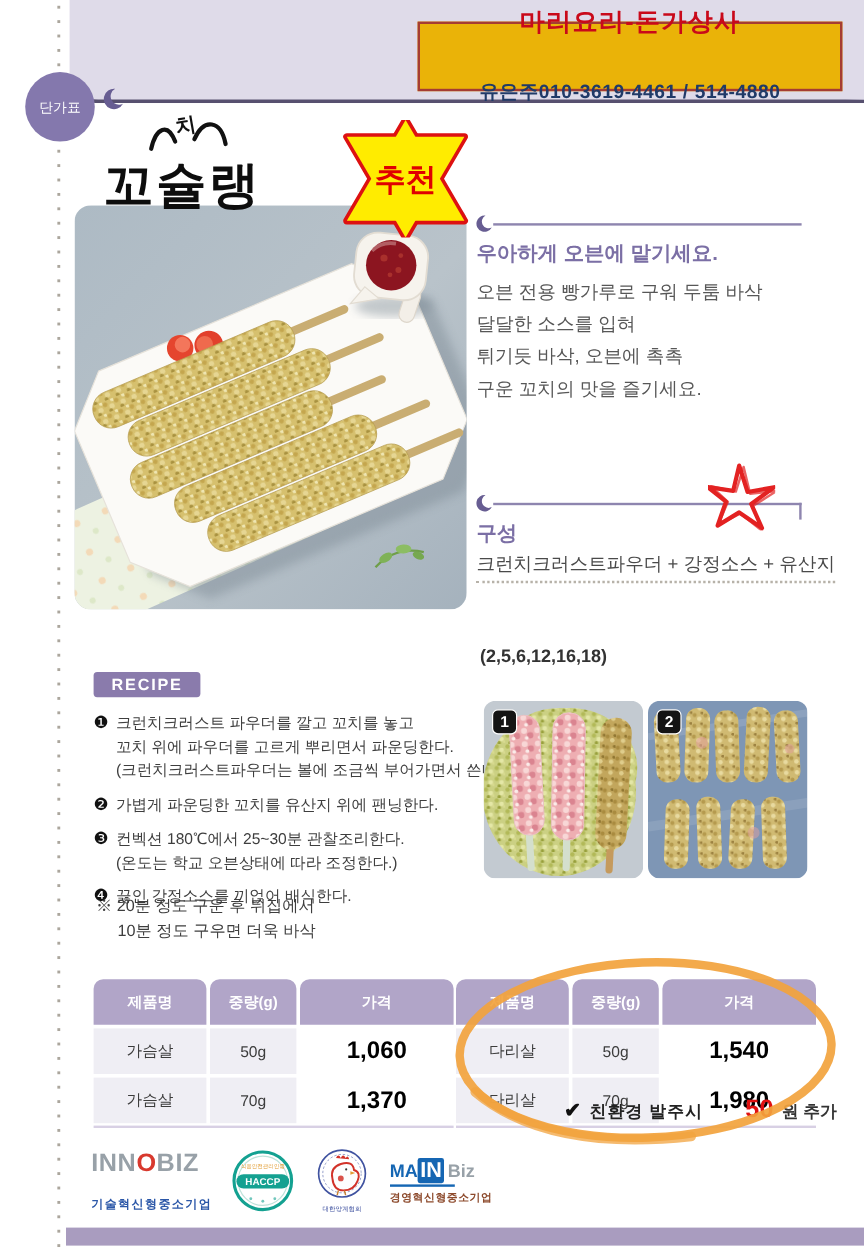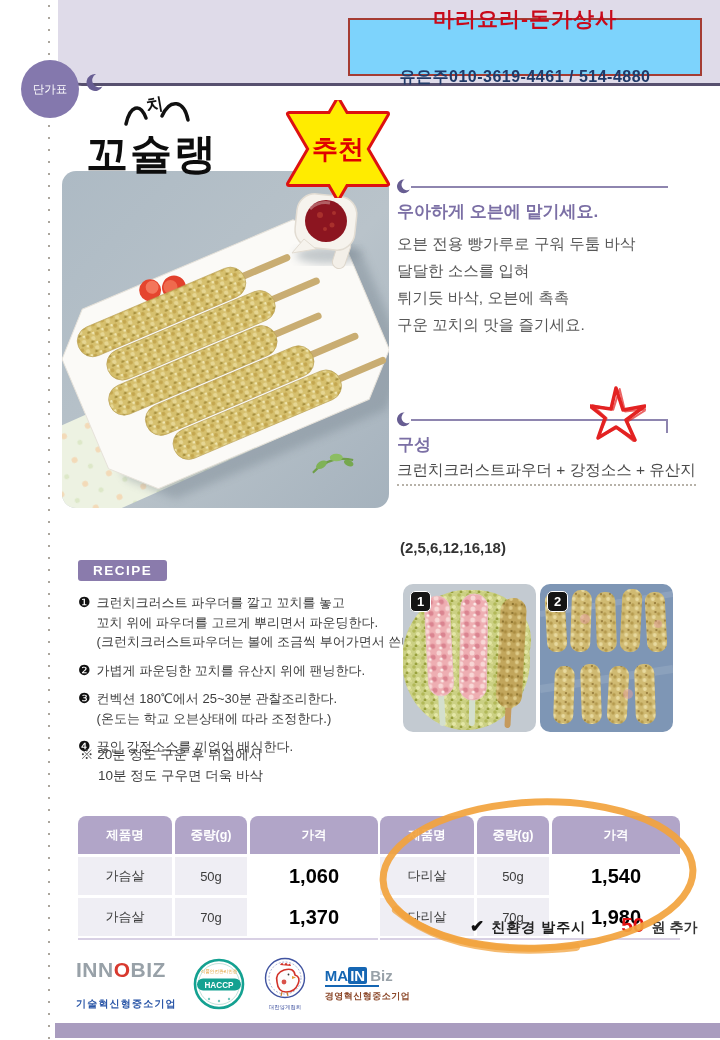--- a/index.html
+++ b/index.html
@@ -9,21 +9,21 @@
   
   .dots-v { position:absolute; left:47px; top:0; width:4px; height:1040px;
     background-image: radial-gradient(circle, #aba69d 1.3px, transparent 1.5px);
     background-size: 4px 12px; background-repeat: repeat-y; z-index:1; }
 
   
   .top-band { position:absolute; left:58px; top:0; width:662px; height:86px;
     background:#dfdbe9; border-bottom:3px solid #57506f; border-bottom-left-radius:24px; z-index:2; }
 
   .header-box { position:absolute; left:348px; top:18px; width:354px; height:58px;
-    background:#7dd3fc; border:2px solid #a53c33; display:flex; flex-direction:column;
+    background:#eab308; border:2px solid #a53c33; display:flex; flex-direction:column;
     align-items:center; justify-content:center; z-index:3;gap:36px; }
   .header-company { font-size:21px; font-weight:bold; color:#c9091a; letter-spacing:1px; line-height:24px; }
   .header-phone { font-size:16px; font-weight:bold; color:#203a68; letter-spacing:.5px; }
 
   .tab-circle { position:absolute; left:21px; top:60px; width:58px; height:58px; border-radius:50%;
     background:#8478ad; color:#fff; font-size:11.5px; display:flex; align-items:center; justify-content:center; z-index:3; }
 
   .moon { position:absolute; z-index:4; }
   .moon-top { left:84px; top:72px; width:20px; height:20px; }
   .moon-intro { left:395px; top:178px; width:16px; height:16px; }
@@ -95,21 +95,21 @@
 
   
   .footer-logos { position:absolute; left:76px; top:954px; height:62px; display:flex; align-items:center; gap:16px; z-index:3; }
   .innobiz { display:flex; flex-direction:column; align-items:flex-start; }
   .innobiz-name { font-size:21px; font-weight:700; color:#98a1a8; letter-spacing:0.5px; line-height:22px; }
   .innobiz-o { color:#d8392e; }
   .innobiz-sub { font-size:10px; font-weight:800; color:#2b57a8; letter-spacing:1.2px; margin-top:16px; }
   .mainbiz { display:flex; flex-direction:column; align-items:flex-start; }
   .mainbiz-row { display:flex; align-items:baseline; }
   .mb-ma { font-size:15px; font-weight:900; color:#1566b3; }
-  .mb-in { font-size:15px; font-weight:900; color:#fff; background:#1566b3; padding:0 2px; border-radius:2px;text-align:right; }
+  .mb-in { font-size:18px; font-weight:900; color:#fff; background:#1566b3; padding:0 2px; border-radius:2px;text-align:right; }
   .mb-biz { font-size:15px; font-weight:800; color:#98a1a8; margin-left:3px; }
   .mb-underline { width:54px; height:2.5px; background:#1566b3; margin-top:1px; }
   .mb-sub { font-size:9px; font-weight:bold; color:#8d4a2c; letter-spacing:.5px; margin-top:3px; }
 
   .bottom-bar { position:absolute; left:55px; top:1023px; width:665px; height:15px; background:#a99cbf; z-index:3; }
 </style>
 </head>
 <body>
 
 <div id="page">

